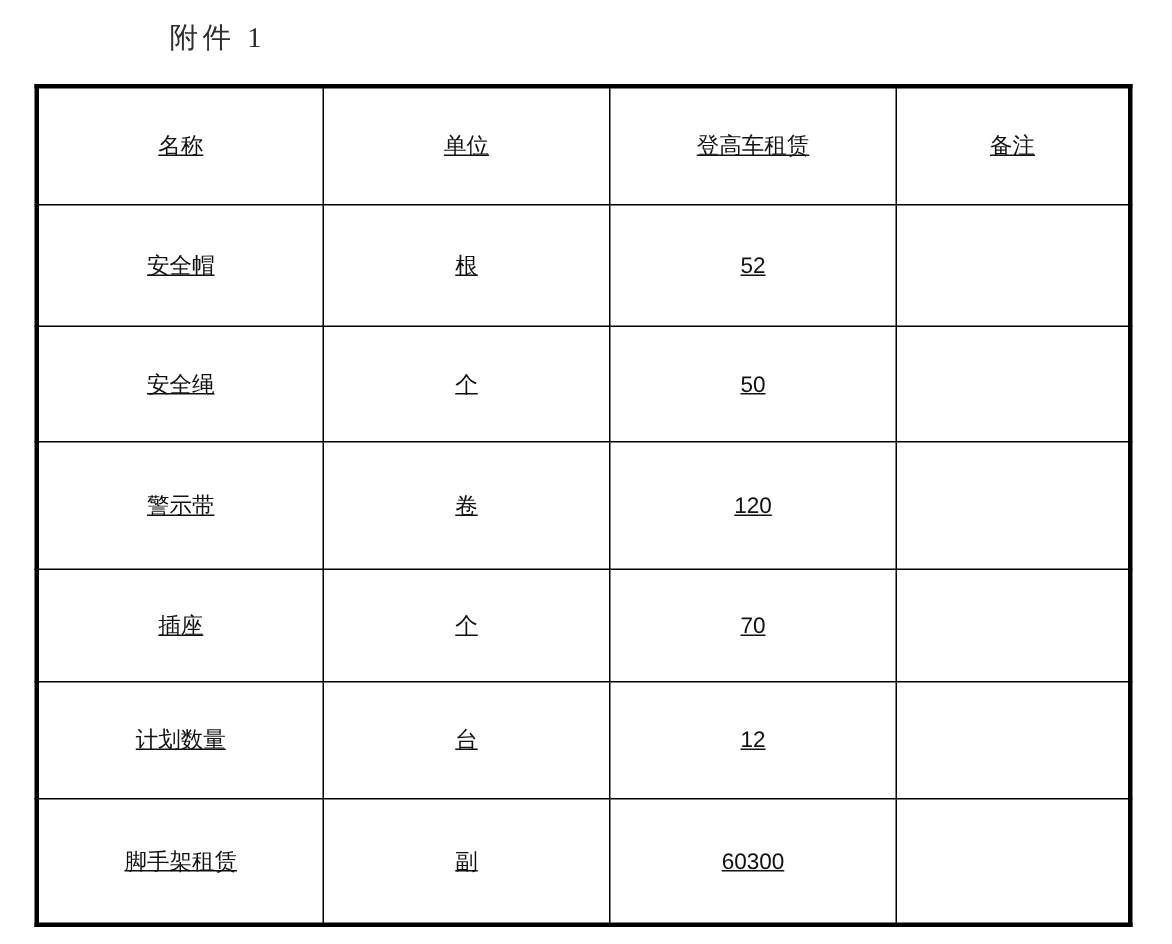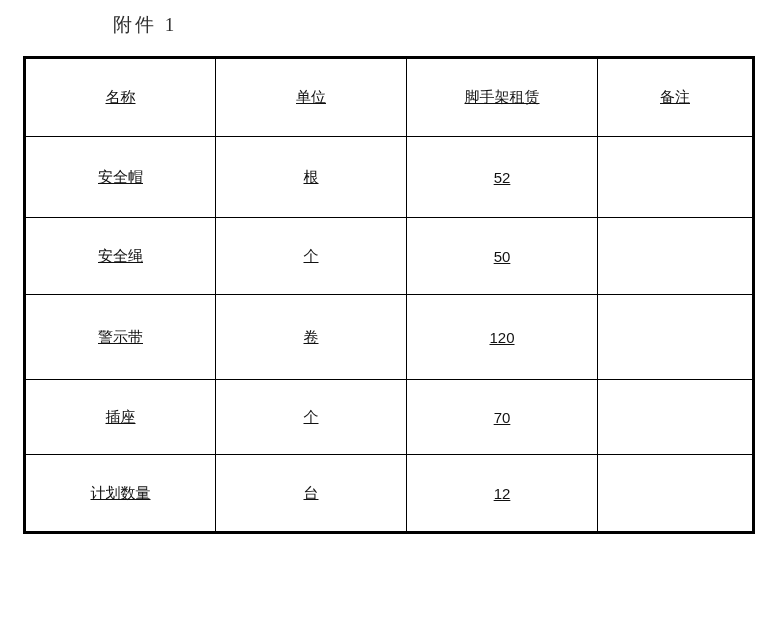--- a/index.html
+++ b/index.html
@@ -66,21 +66,21 @@
   <colgroup>
     <col style="width:191px">
     <col style="width:191px">
     <col style="width:191px">
     <col style="width:156px">
   </colgroup>
   <thead>
     <tr class="r0">
       <th>名称</th>
       <th>单位</th>
-      <th>脚手架租赁</th>
+      <th>登高车租赁</th>
       <th>备注</th>
     </tr>
   </thead>
   <tbody>
     <tr class="r1">
       <td>安全帽</td>
       <td>根</td>
       <td>52</td>
       <td></td>
     </tr>
@@ -101,14 +101,20 @@
       <td>个</td>
       <td>70</td>
       <td></td>
     </tr>
     <tr class="r5">
       <td>计划数量</td>
       <td>台</td>
       <td>12</td>
       <td></td>
     </tr>
+    <tr class="r6">
+      <td>脚手架租赁</td>
+      <td>副</td>
+      <td>60300</td>
+      <td></td>
+    </tr>
   </tbody>
 </table>
 
 </body></html>

